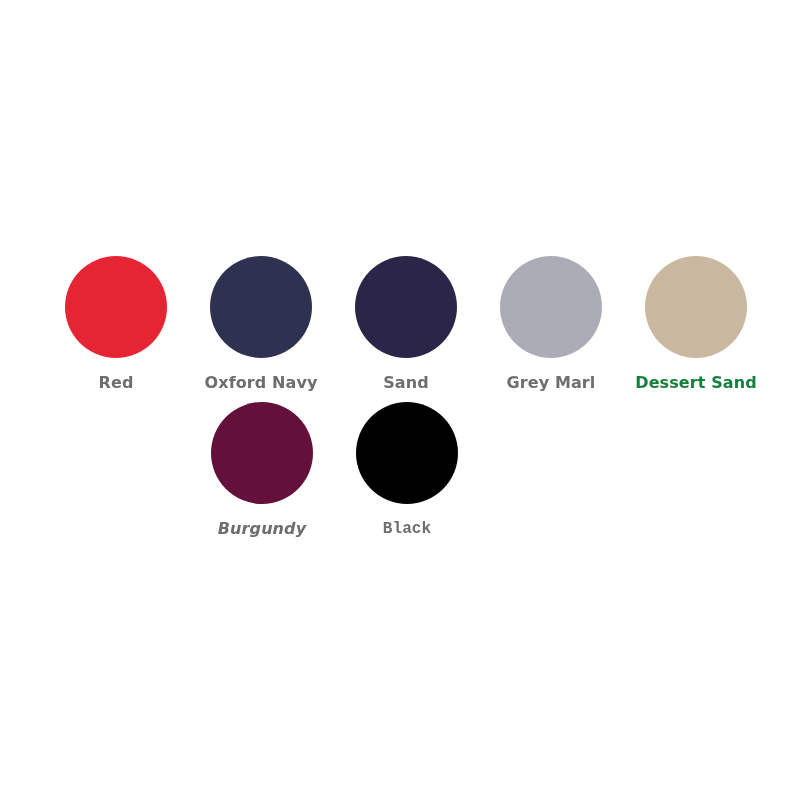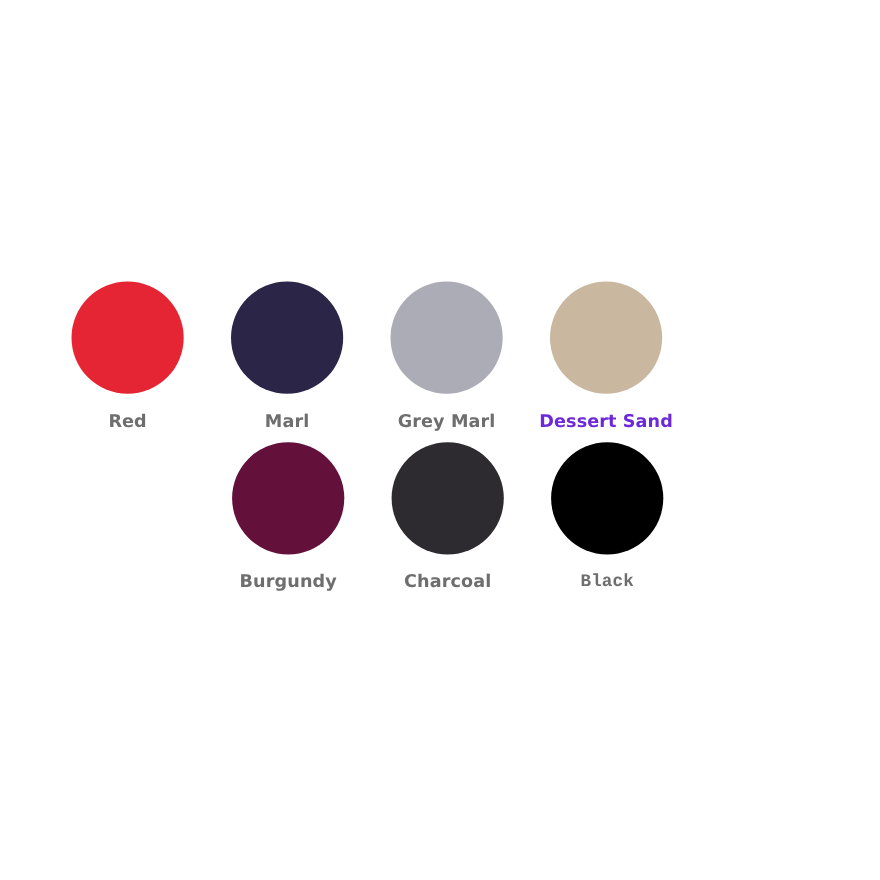--- a/index.html
+++ b/index.html
@@ -77,41 +77,41 @@
 <body style="background: rgb(255, 255, 255);">
 
 <div id="swatch-board">
 
   <div class="swatch-row" id="swatch-row-1">
     <div class="swatch-item">
       <div class="swatch-circle" style="background: rgb(229, 37, 52);"></div>
       <div class="swatch-label" style="color: rgb(110, 110, 110);">Red</div>
     </div>
     <div class="swatch-item">
+      <div class="swatch-circle" style="background: rgb(46, 49, 80);"></div>
+      <div class="swatch-label" style="color: rgb(110, 110, 110);">Oxford Navy</div>
+    </div>
+    <div class="swatch-item">
       <div class="swatch-circle" style="background: rgb(43, 38, 71);"></div>
-      <div class="swatch-label" style="color: rgb(110, 110, 110);">Marl</div>
+      <div class="swatch-label" style="color: rgb(110, 110, 110);">Sand</div>
     </div>
     <div class="swatch-item">
       <div class="swatch-circle" style="background: rgb(171, 172, 182);"></div>
       <div class="swatch-label" style="color: rgb(110, 110, 110); text-align: center;">Grey Marl</div>
     </div>
     <div class="swatch-item">
       <div class="swatch-circle" style="background: rgb(201, 184, 159);"></div>
-      <div class="swatch-label" style="color: #6d28d9;">Dessert Sand</div>
+      <div class="swatch-label" style="color: #15803d;">Dessert Sand</div>
     </div>
   </div>
 
   <div class="swatch-row" id="swatch-row-2">
     <div class="swatch-item">
       <div class="swatch-circle" style="background: rgb(99, 16, 58);"></div>
-      <div class="swatch-label" style="color: rgb(110, 110, 110);">Burgundy</div>
-    </div>
-    <div class="swatch-item">
-      <div class="swatch-circle" style="background: rgb(46, 43, 48);"></div>
-      <div class="swatch-label" style="color: rgb(110, 110, 110);">Charcoal</div>
+      <div class="swatch-label" style="color: rgb(110, 110, 110); font-style: italic;">Burgundy</div>
     </div>
     <div class="swatch-item">
       <div class="swatch-circle" style="background: rgb(0, 0, 0);"></div>
       <div class="swatch-label" style="color: rgb(110, 110, 110); font-family: Liberation Mono, monospace;">Black</div>
     </div>
   </div>
 
 </div>
 
 </body></html>

